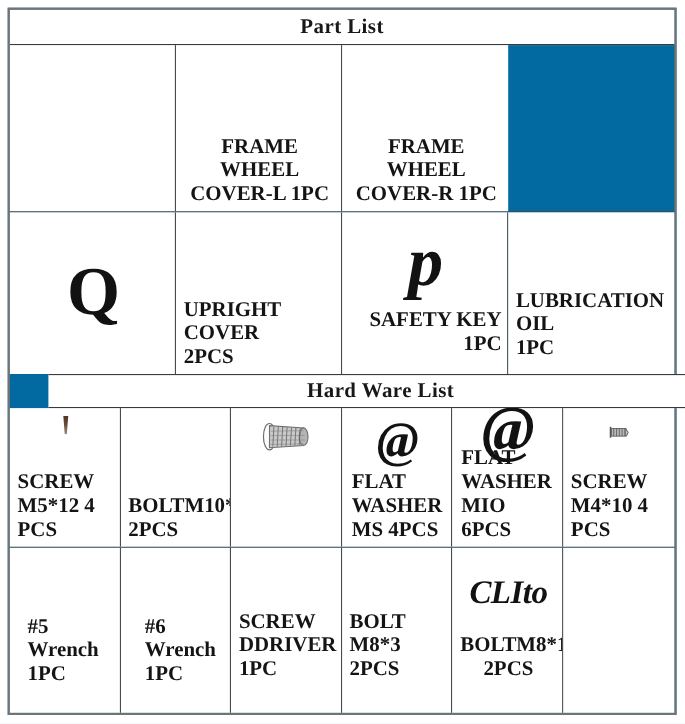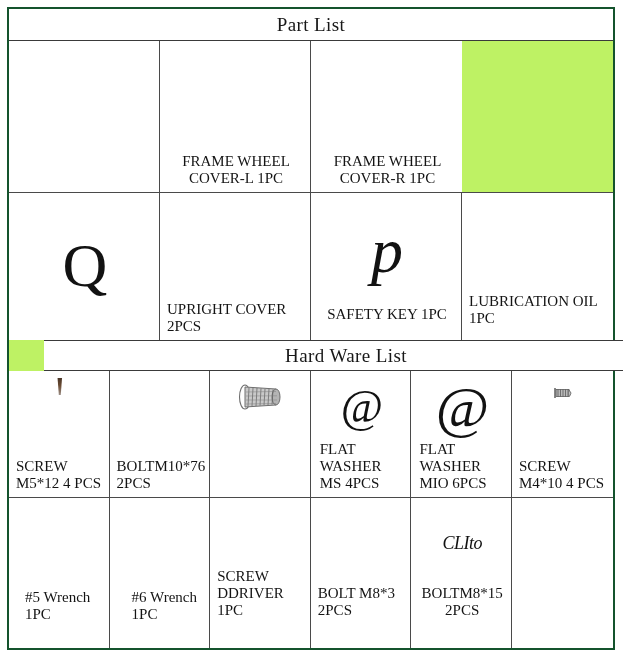--- a/index.html
+++ b/index.html
@@ -22,23 +22,24 @@
     box-sizing: border-box;
   }
 
   
   .frame {
     position: absolute;
     left: 7px;
     top: 7px;
     width: 608px;
     height: 643px;
-    border: 2px solid #14532d;
-    box-sizing: border-box;
-    background: #bef264;
+    border: 2px solid #737373;
+    box-sizing: border-box;
+    background: #0369a1;
+    font-weight: bold;
   }
 
   
   .band {
     position: absolute;
     left: 0;
     width: 604px;
     box-sizing: border-box;
     display: flex;
     align-items: center;
@@ -66,21 +67,21 @@
     display: flex;
     flex-direction: column;
     justify-content: flex-end;
     padding: 3px 5px 5px 7px;
     background: #fff;
     overflow: hidden;
   }
   .cell:last-child { border-right: none; }
 
   .cell .label {
-    font-size: 15px;
+    font-size: 19px;
     line-height: 1.13;
     color: #141414;
     white-space: pre-line;
   }
 
   
   #row-part-1 { top: 32px;  height: 152px; border-bottom: 1.4px solid #4a4a4a; }
   #row-part-2 { top: 184px; height: 147px; }
   #row-hw-1   { top: 362px; height: 127px; border-bottom: 1.4px solid #4a4a4a; }
   #row-hw-2   { top: 489px; height: 150px; }
@@ -102,21 +103,21 @@
   }
   .glyph {
     font-family: "Liberation Serif", "DejaVu Serif", serif;
     color: #121212;
     line-height: 0.9;
   }
   .glyph-q   { font-size: 62px; }
   .glyph-p   { font-size: 64px; font-style: italic; }
   .glyph-at  { font-size: 46px; font-style: italic; }
   .glyph-at-lg { font-size: 58px; font-style: italic; }
-  .glyph-clito { font-size: 18px; font-style: italic; letter-spacing: -0.5px; }
+  .glyph-clito { font-size: 30px; font-style: italic; letter-spacing: -0.5px; }
 
   
   .icon-pin {
     width: 8px;
     height: 17px;
     background: linear-gradient(180deg, #4a3526 0%, #6a4b33 45%, #9b8e86 100%);
     clip-path: polygon(22% 0%, 78% 0%, 62% 100%, 38% 100%);
     margin-bottom: 2px;
   }
 
@@ -163,21 +164,21 @@
       </div>
       <div class="cell c4">
         <div class="spacer"></div>
         <div class="label">UPRIGHT COVER
 2PCS</div>
       </div>
       <div class="cell c4">
         <div class="art">
           <span class="glyph glyph-p">p</span>
         </div>
-        <div class="label" style="text-align:center;padding-bottom:12px;">SAFETY KEY  1PC</div>
+        <div class="label" style="text-align:right;padding-bottom:12px;">SAFETY KEY  1PC</div>
       </div>
       <div class="cell c4 last">
         <div class="spacer"></div>
         <div class="label" style="padding-bottom:8px;">LUBRICATION OIL
 1PC</div>
       </div>
     </div>
 
     <div class="band" id="band-hard">Hard Ware List</div>
 

